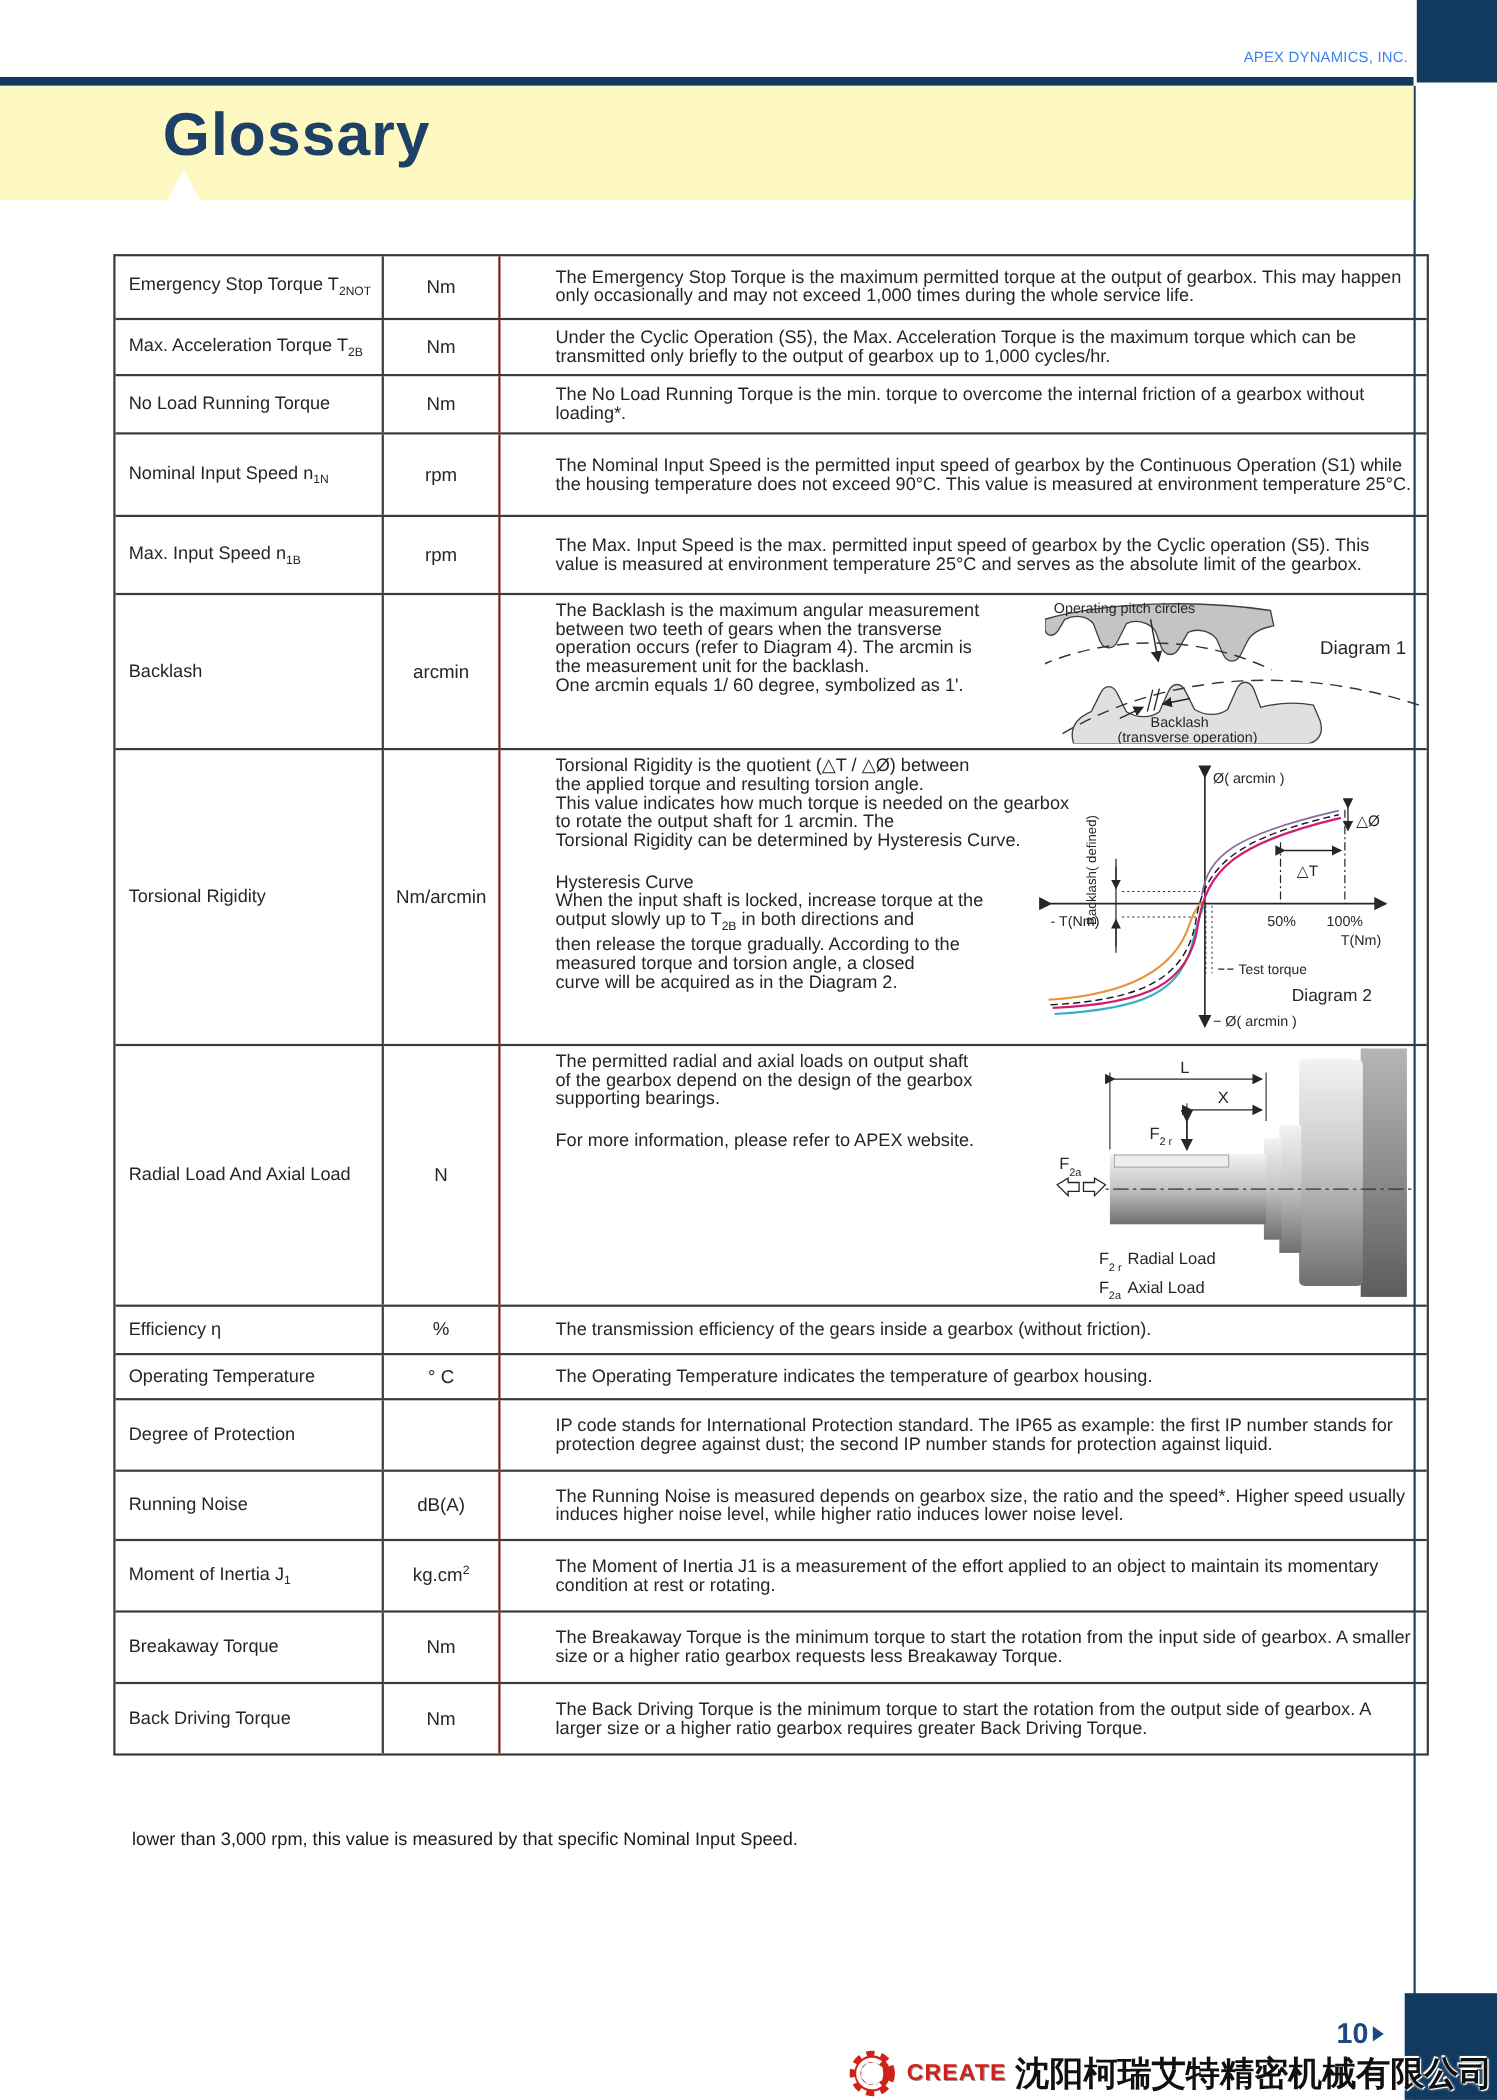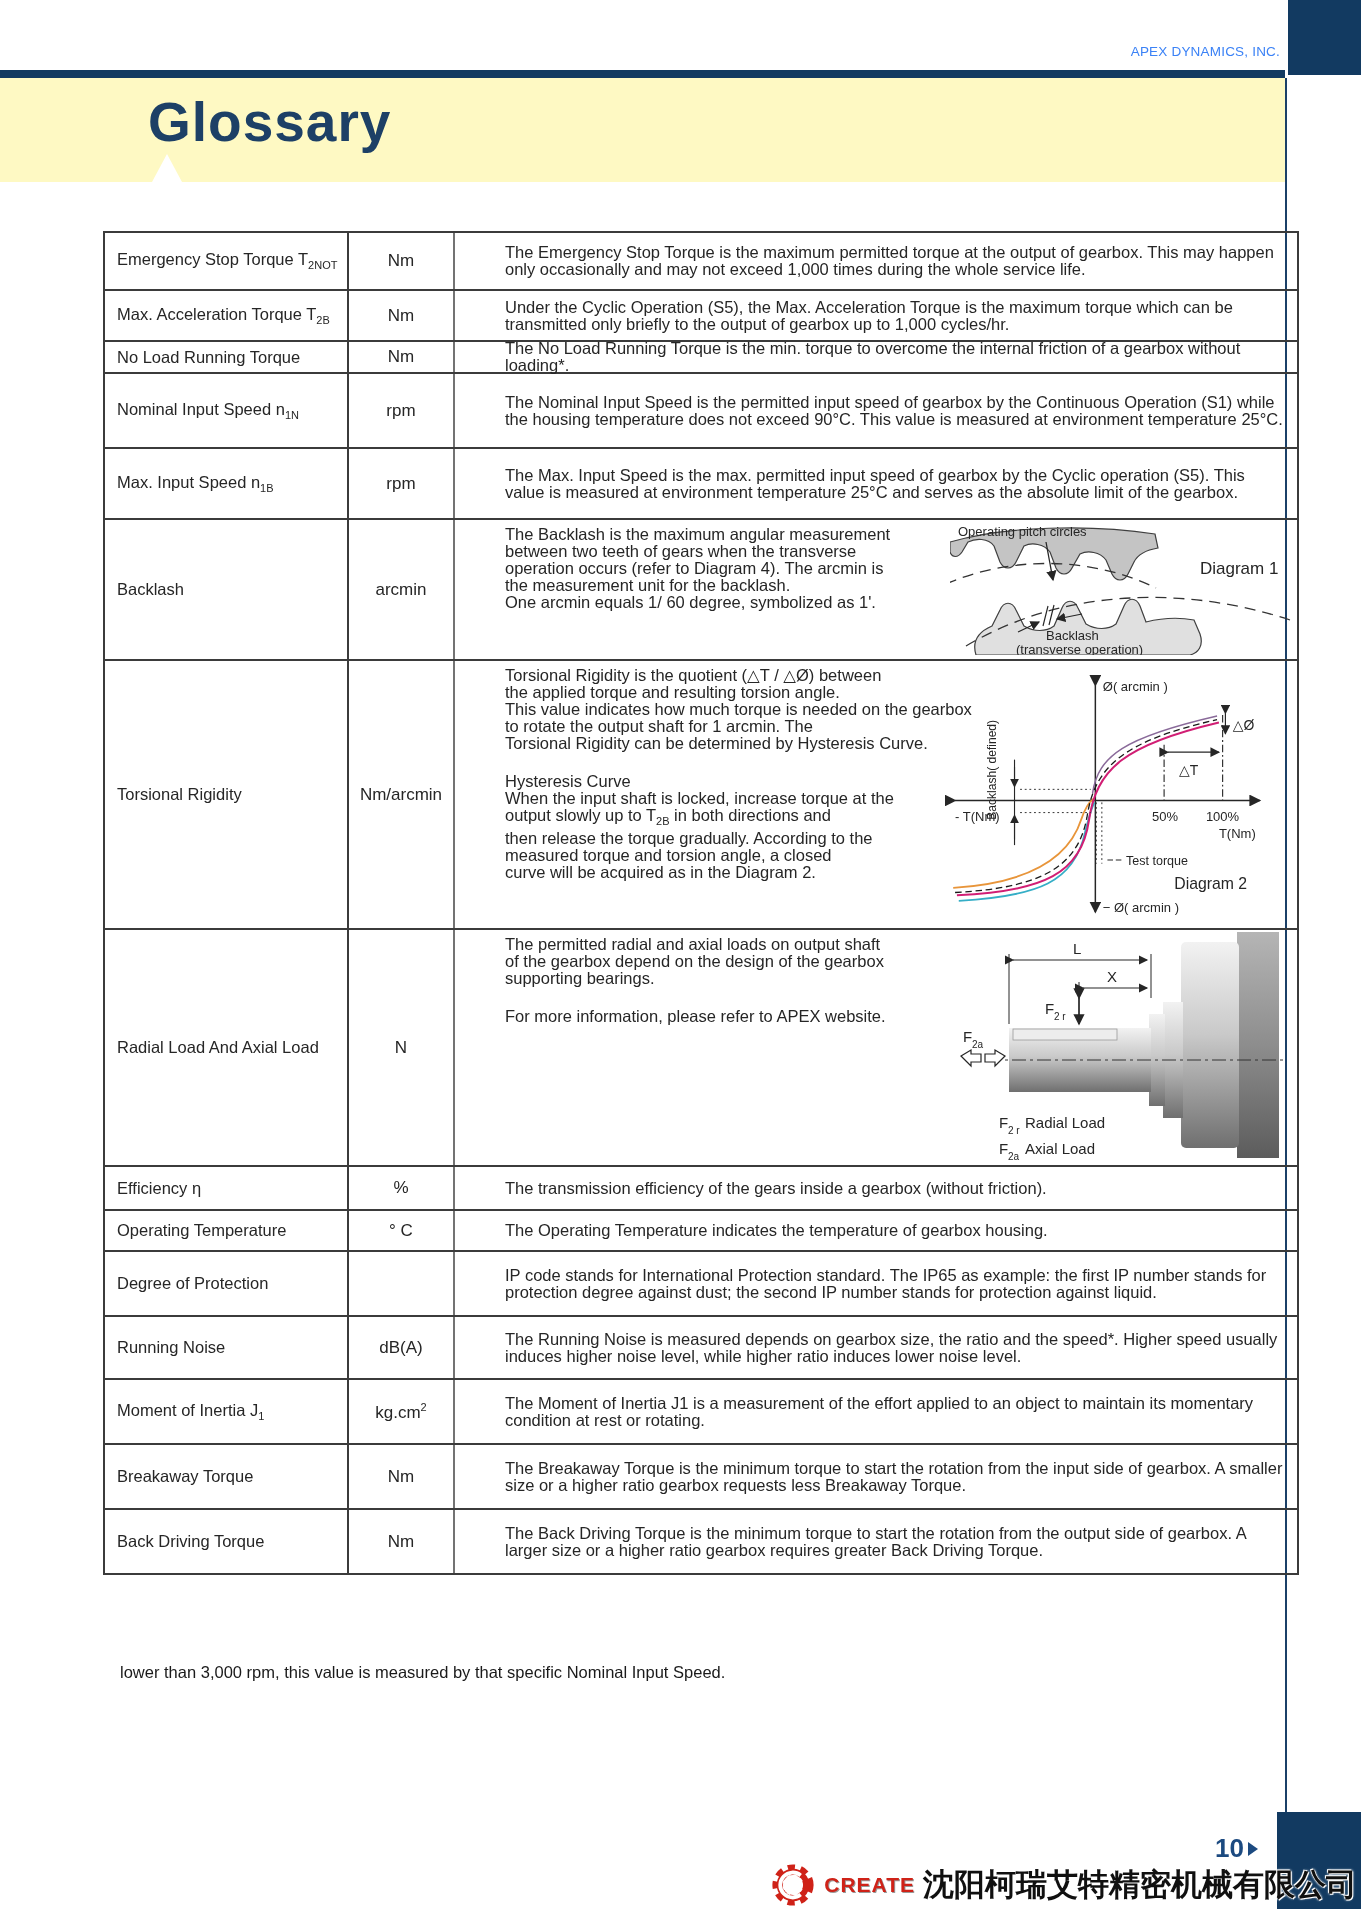--- a/index.html
+++ b/index.html
@@ -13,21 +13,21 @@
   .banner{position:absolute;top:78px;left:0;width:1285px;height:104px;background:#fef9c3;}
   .banner-title{position:absolute;top:12px;left:148px;font-size:55px;font-weight:bold;color:#1d4066;letter-spacing:1px;}
   .notch{position:absolute;top:154px;left:152px;width:0;height:0;
          border-left:15px solid transparent;border-right:15px solid transparent;border-bottom:28px solid #ffffff;}
   
   .gtable{position:absolute;left:103px;top:231px;width:1196px;border:2px solid #3b3b3b;box-sizing:border-box;}
   .trow{display:flex;border-bottom:2px solid #3b3b3b;box-sizing:border-box;}
   .trow:last-child{border-bottom:none;}
   .c1{width:244px;flex:0 0 244px;border-right:2px solid #3b3b3b;display:flex;align-items:center;
       padding-left:12px;box-sizing:border-box;font-size:16.5px;}
-  .c2{width:106px;flex:0 0 106px;border-right:2px solid #737373;display:flex;align-items:center;justify-content:center;
+  .c2{width:106px;flex:0 0 106px;border-right:2px solid #7f1d1d;display:flex;align-items:center;justify-content:center;
       box-sizing:border-box;font-size:17px;}
   .c3{flex:1;box-sizing:border-box;font-size:16.5px;line-height:17px;padding:6px 10px 6px 10px;position:relative;margin-left:40px;}
   .c3.center{display:flex;align-items:center;}
   sub{font-size:11px;}
   sup{font-size:11px;}
   .dline{white-space:pre;}
   .hgap{height:21px;}
   svg text{font-family:"Liberation Sans",sans-serif;fill:#262626;}
   .diag{position:absolute;}
   
@@ -77,21 +77,21 @@
           <span><span>Max. Acceleration Torque T</span><sub>2B</sub></span>
         </div>
       <div class="c2">
           <span>Nm</span>
         </div>
       <div class="c3 center">
           <span>Under the Cyclic Operation (S5), the Max. Acceleration Torque is the maximum torque which can be transmitted only briefly to the output of gearbox up to 1,000 cycles/hr.</span>
         </div>
     </div>
 
-    <div class="trow" style="height:32px">
+    <div class="trow" style="height:53px">
       <div class="c1">
           <span>No Load Running Torque</span>
         </div>
       <div class="c2">
           <span>Nm</span>
         </div>
       <div class="c3 center">
           <span>The No Load Running Torque is the min. torque to overcome the internal friction of a gearbox without loading*.</span>
         </div>
     </div>

